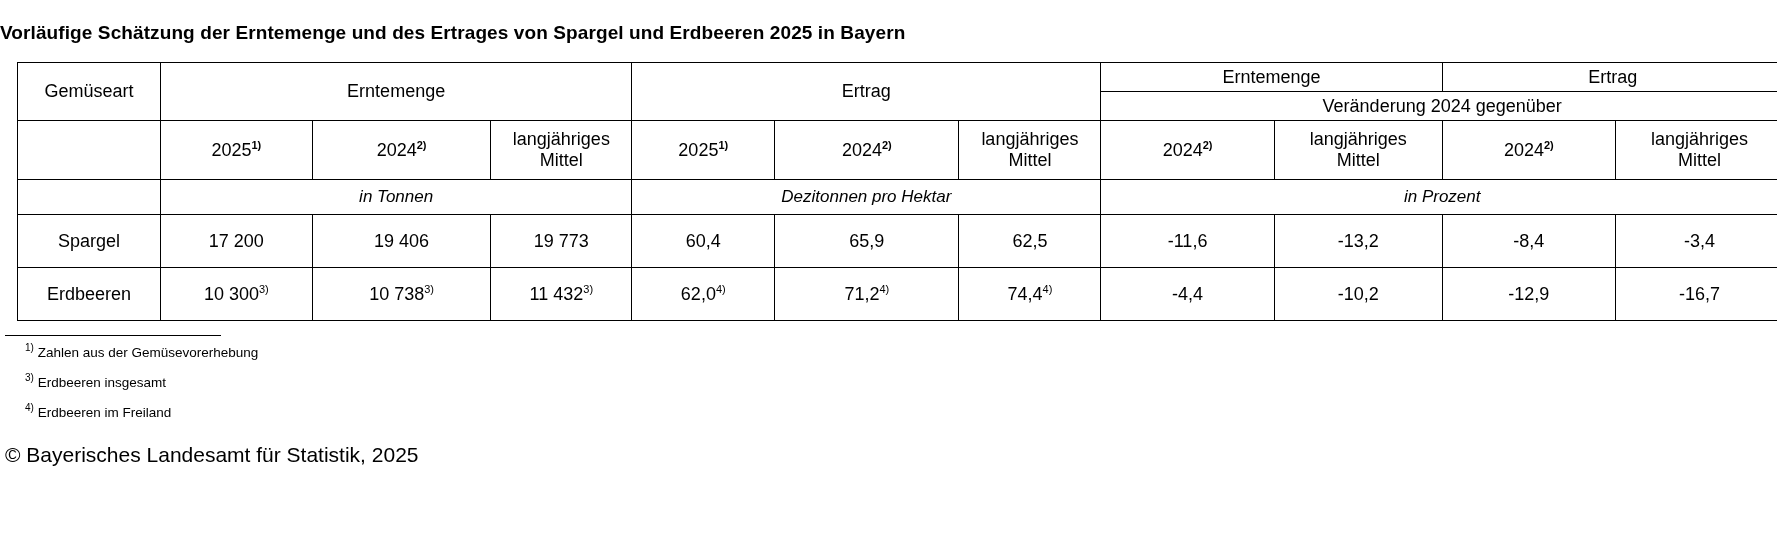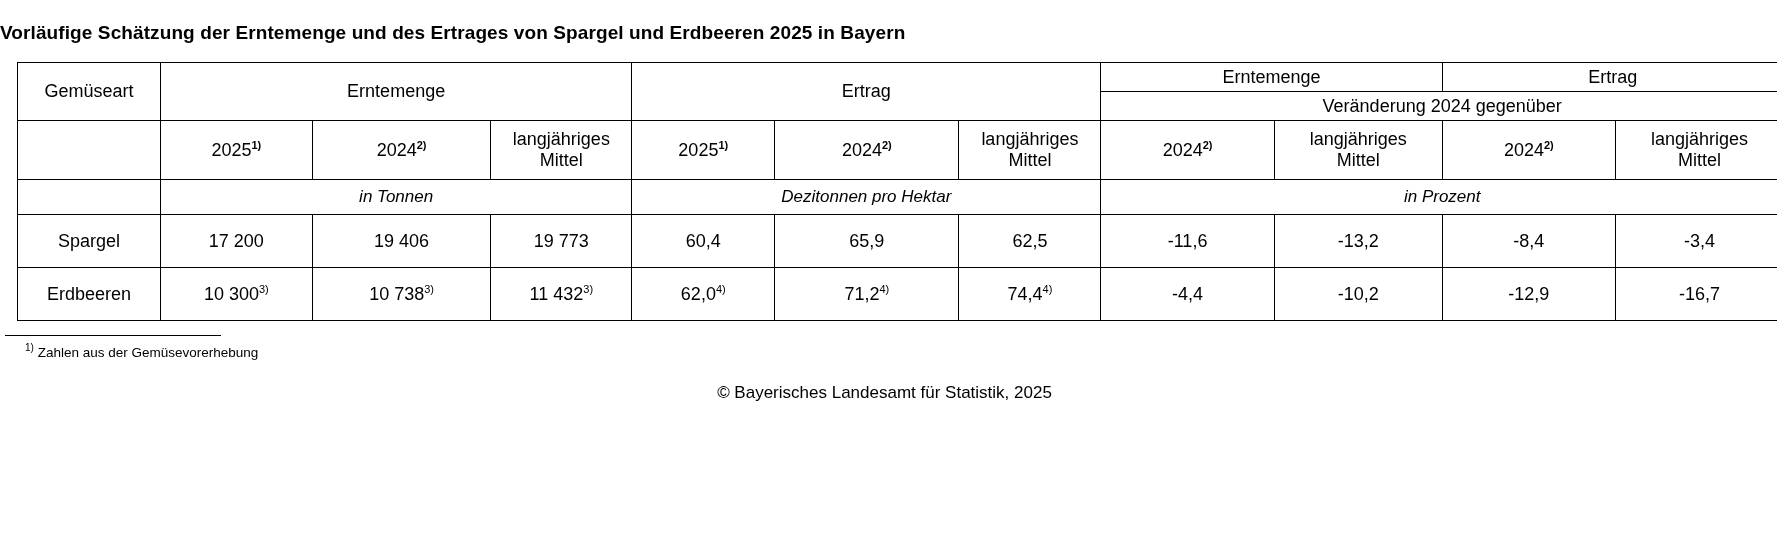--- a/index.html
+++ b/index.html
@@ -96,22 +96,22 @@
     font-size: 13.5px;
     line-height: 1.0;
     margin-bottom: 14px;
     margin-left: 20px;
   }
   .fn .marker {
     font-size: 10px;
     vertical-align: super;
   }
   .copyright {
-    text-align: center;
-    font-size: 17px;
+    text-align: left;
+    font-size: 21px;
     margin-top: 24px;
     margin-right: 8px;
   }
   .cell-val .sup-norm { font-size: 11px; }
 </style>
 </head>
 <body>
 
 <div class="page">
 
@@ -222,17 +222,25 @@
     </tbody>
   </table>
 
   <div class="footnotes">
     <div class="fn-rule"></div>
 
     <div class="fn">
       <span class="marker">1)</span>
       <span>Zahlen aus der Gemüsevorerhebung</span>
     </div>
+    <div class="fn">
+      <span class="marker">3)</span>
+      <span>Erdbeeren insgesamt</span>
+    </div>
+    <div class="fn">
+      <span class="marker">4)</span>
+      <span>Erdbeeren im Freiland</span>
+    </div>
 
     <div class="copyright">© Bayerisches Landesamt für Statistik, 2025</div>
   </div>
 
 </div>
 
 </body></html>

